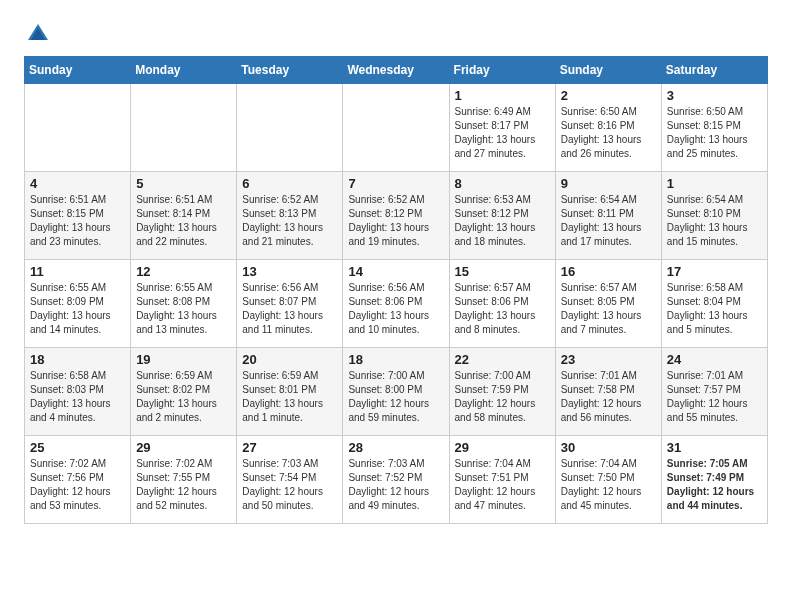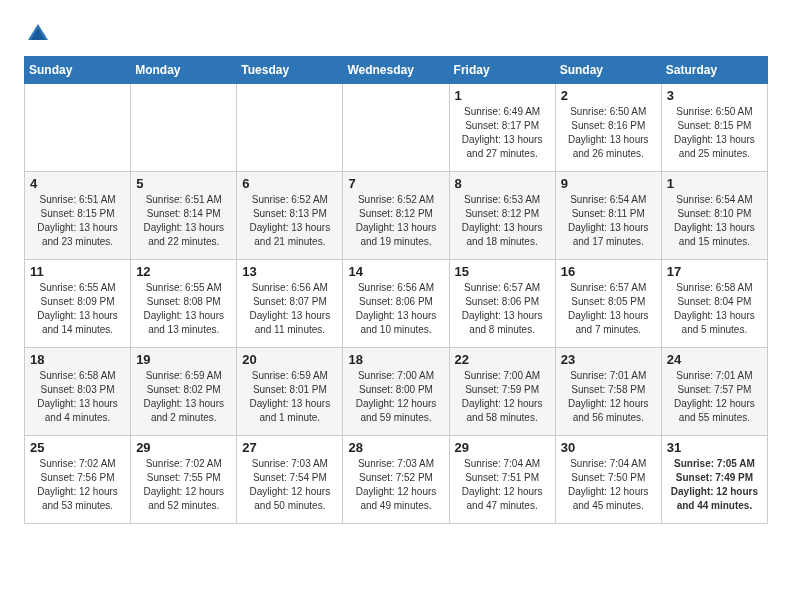--- a/index.html
+++ b/index.html
@@ -85,21 +85,20 @@
     }
     .day-number {
       font-size: 13px;
       font-weight: bold;
       margin-bottom: 2px;
     }
     .day-info {
       font-size: 10px;
       line-height: 1.4;
       color: #333;
-      text-align: center;
     }
     .empty-cell {
       background: #fff;
     }
   </style>
 </head>
 <body>
 
 <div class="header-area">
   <div class="logo">

